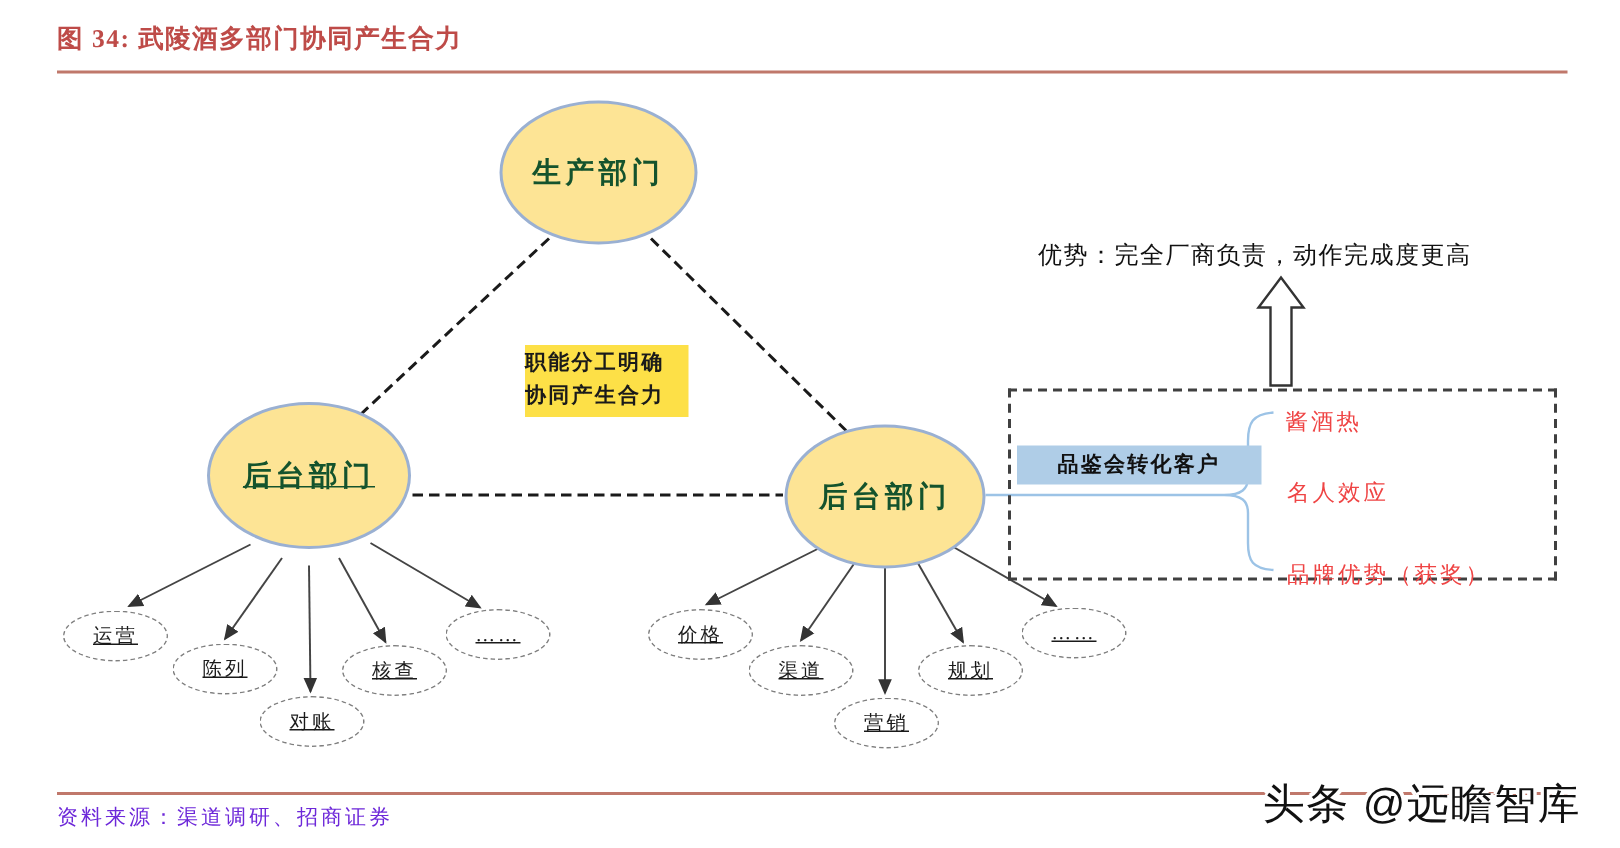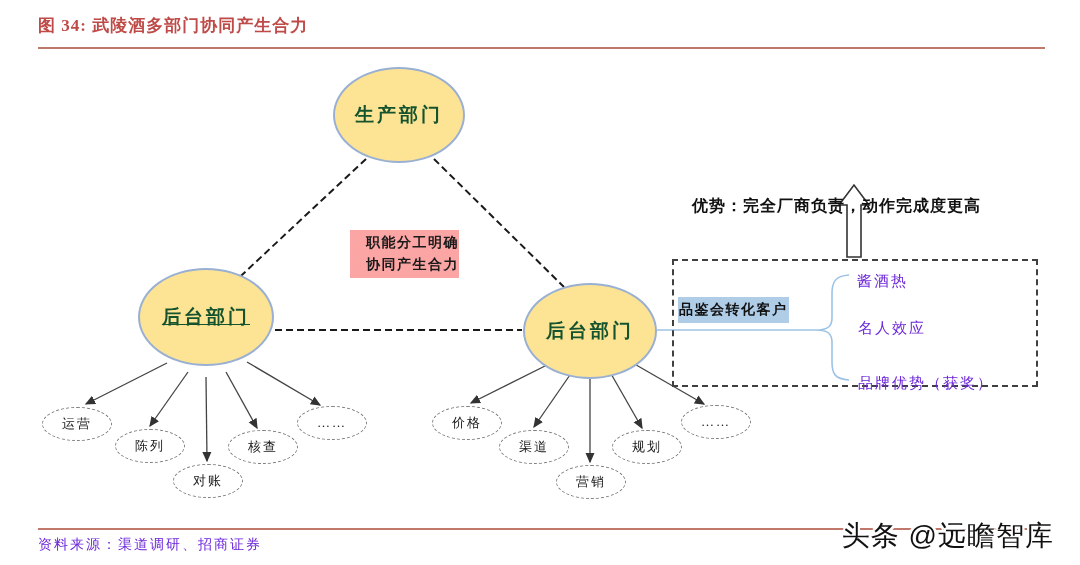--- a/index.html
+++ b/index.html
@@ -51,72 +51,72 @@
     background: #ffffff;
     border: 1.5px dashed #7f7f7f;
     border-radius: 50%;
     display: flex;
     align-items: center;
     justify-content: center;
     font-size: 13px;
     letter-spacing: 2px;
     color: #1a1a1a;
     white-space: nowrap;
+    text-decoration: underline;
   }
   .center-note {
     position: absolute;
     left: 350px; top: 230px;
     width: 109px; height: 48px;
-    background: #fca5a5;
+    background: #fde047;
     display: flex;
     flex-direction: column;
-    align-items: flex-end;
+    align-items: flex-start;
     justify-content: center;
     font-size: 14px;
     font-weight: bold;
     letter-spacing: 1.5px;
     line-height: 1.6;
     color: #1a1a1a;
   }
   .advantage {
     position: absolute;
     left: 692px; top: 160px;
     font-size: 16px;
-    font-weight: bold;
+    font-weight: normal;
     letter-spacing: 1px;
     color: #111111;
     white-space: nowrap;
-    margin-top: 36px;
   }
   .dashed-box {
     position: absolute;
     left: 672px; top: 259px;
     width: 366px; height: 128px;
     border: 2px dashed #404040;
     background: transparent;
   }
   .blue-label {
     position: absolute;
     left: 678px; top: 297px;
     height: 26px;
-    padding: 0 1px;
+    padding: 0 27px;
     background: #afcde7;
     display: flex;
     align-items: center;
     font-size: 14px;
     font-weight: bold;
     letter-spacing: 1.5px;
     color: #111111;
     white-space: nowrap;
   }
   .right-item {
     position: absolute;
     font-size: 15px;
     letter-spacing: 2px;
-    color: #6d28d9;
+    color: #ef4444;
     white-space: nowrap;
   }
   .footer-rule {
     position: absolute;
     left: 38px; top: 528px;
     width: 1007px; height: 2px;
     background: #c0786b;
   }
   .source-note {
     position: absolute;

